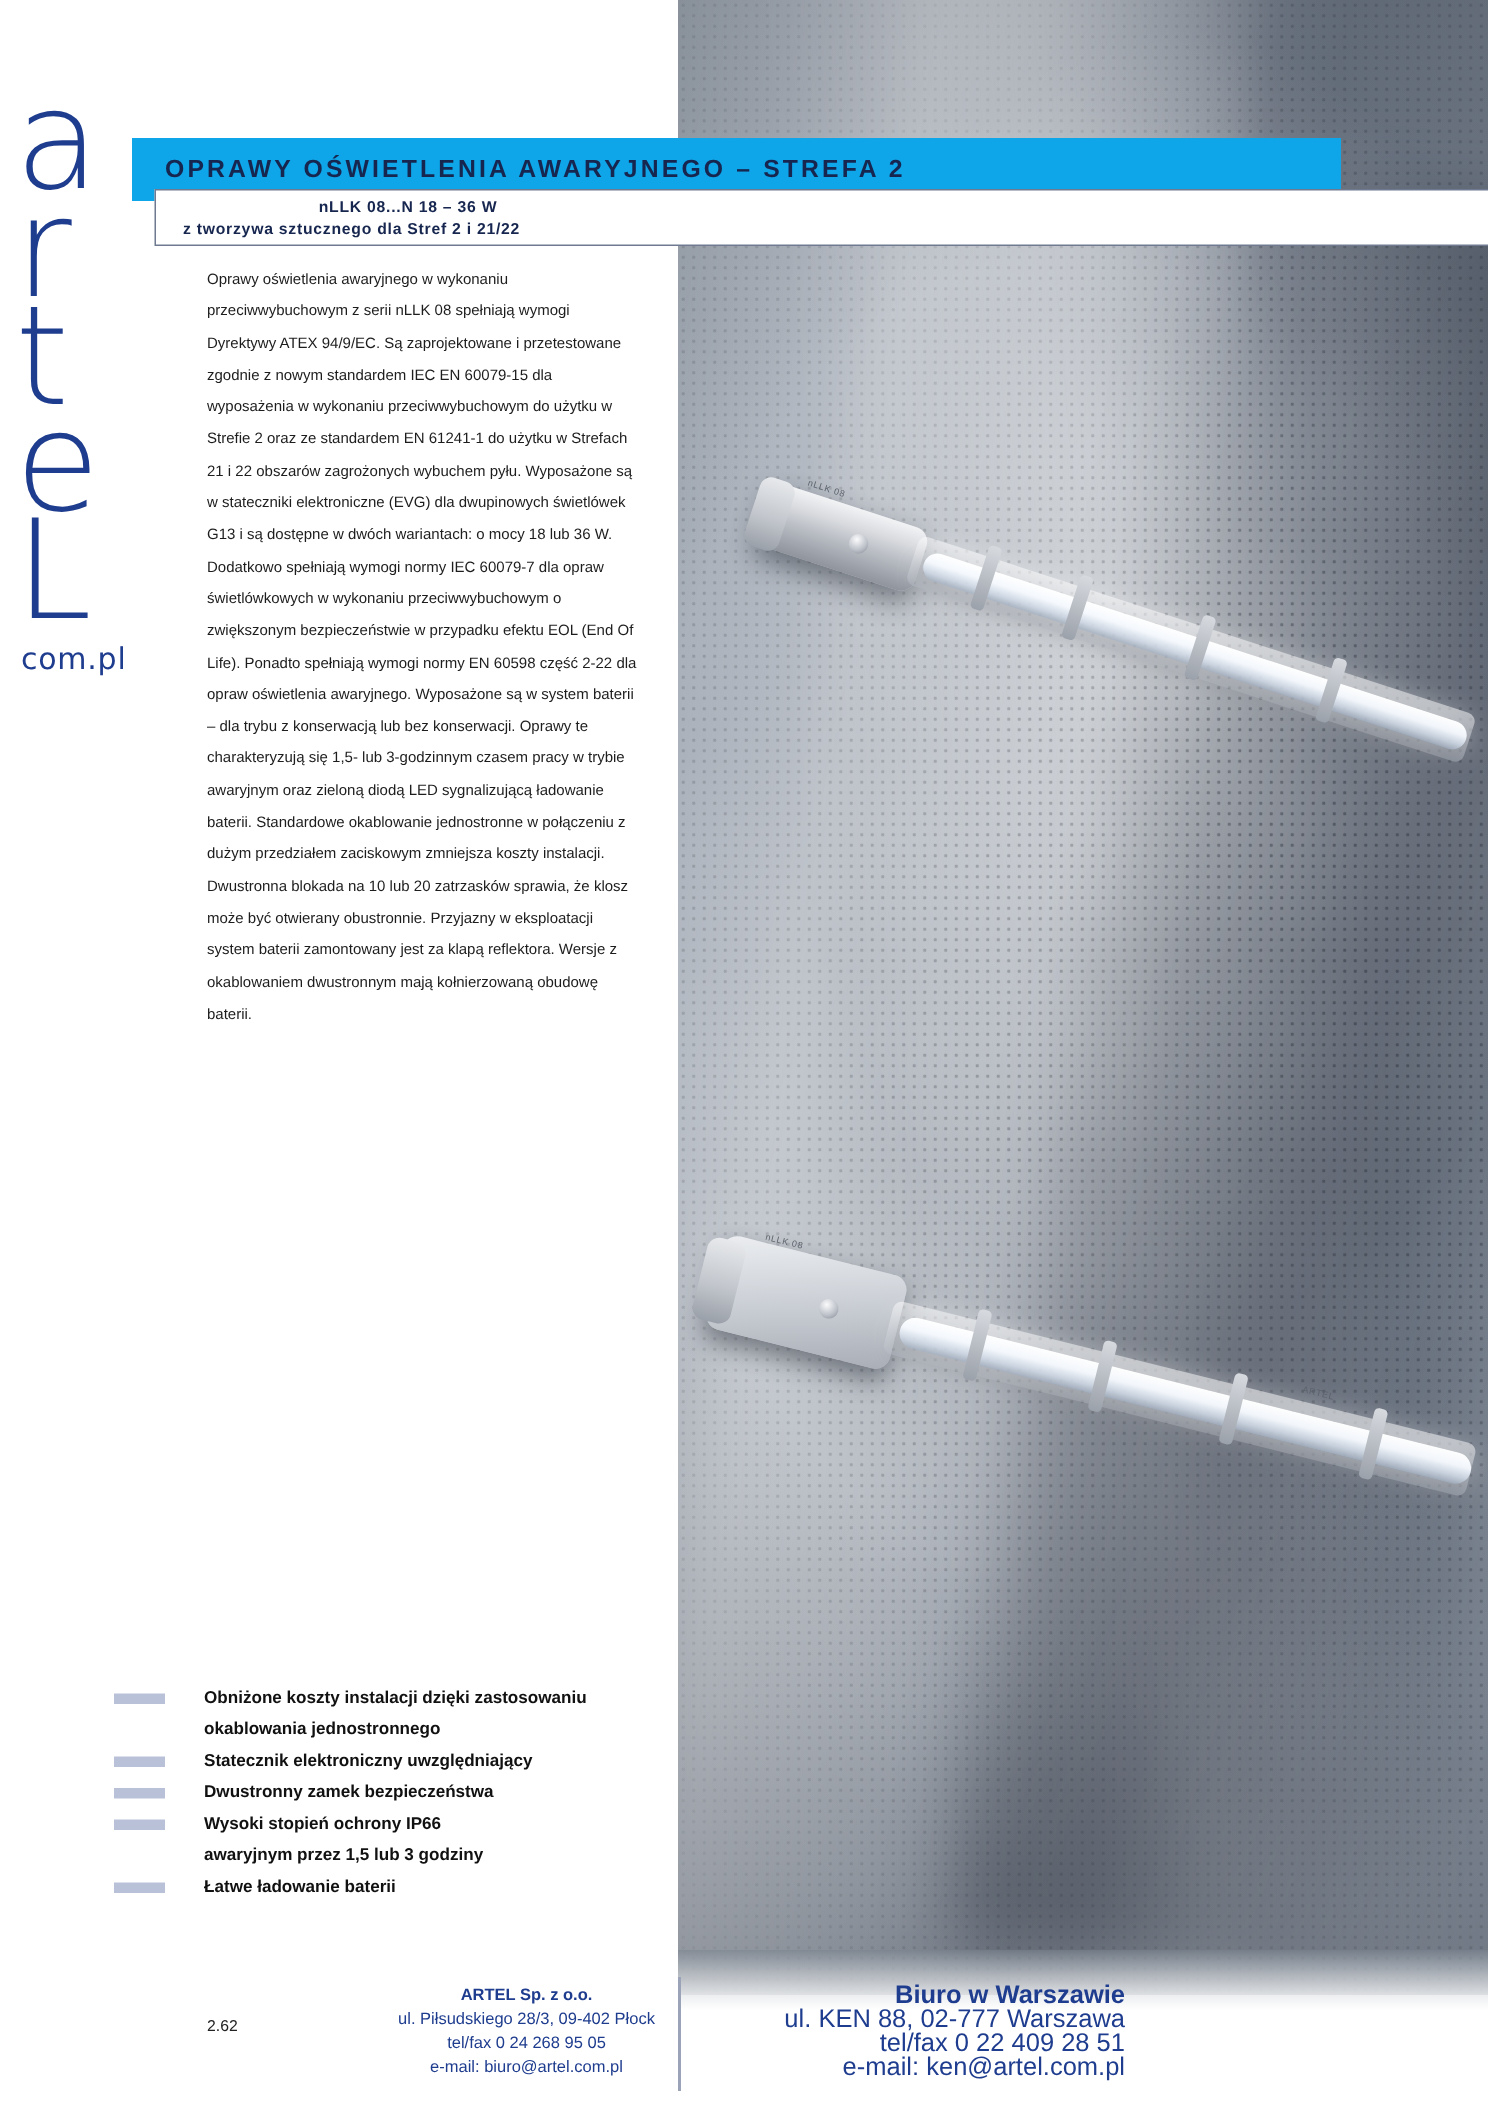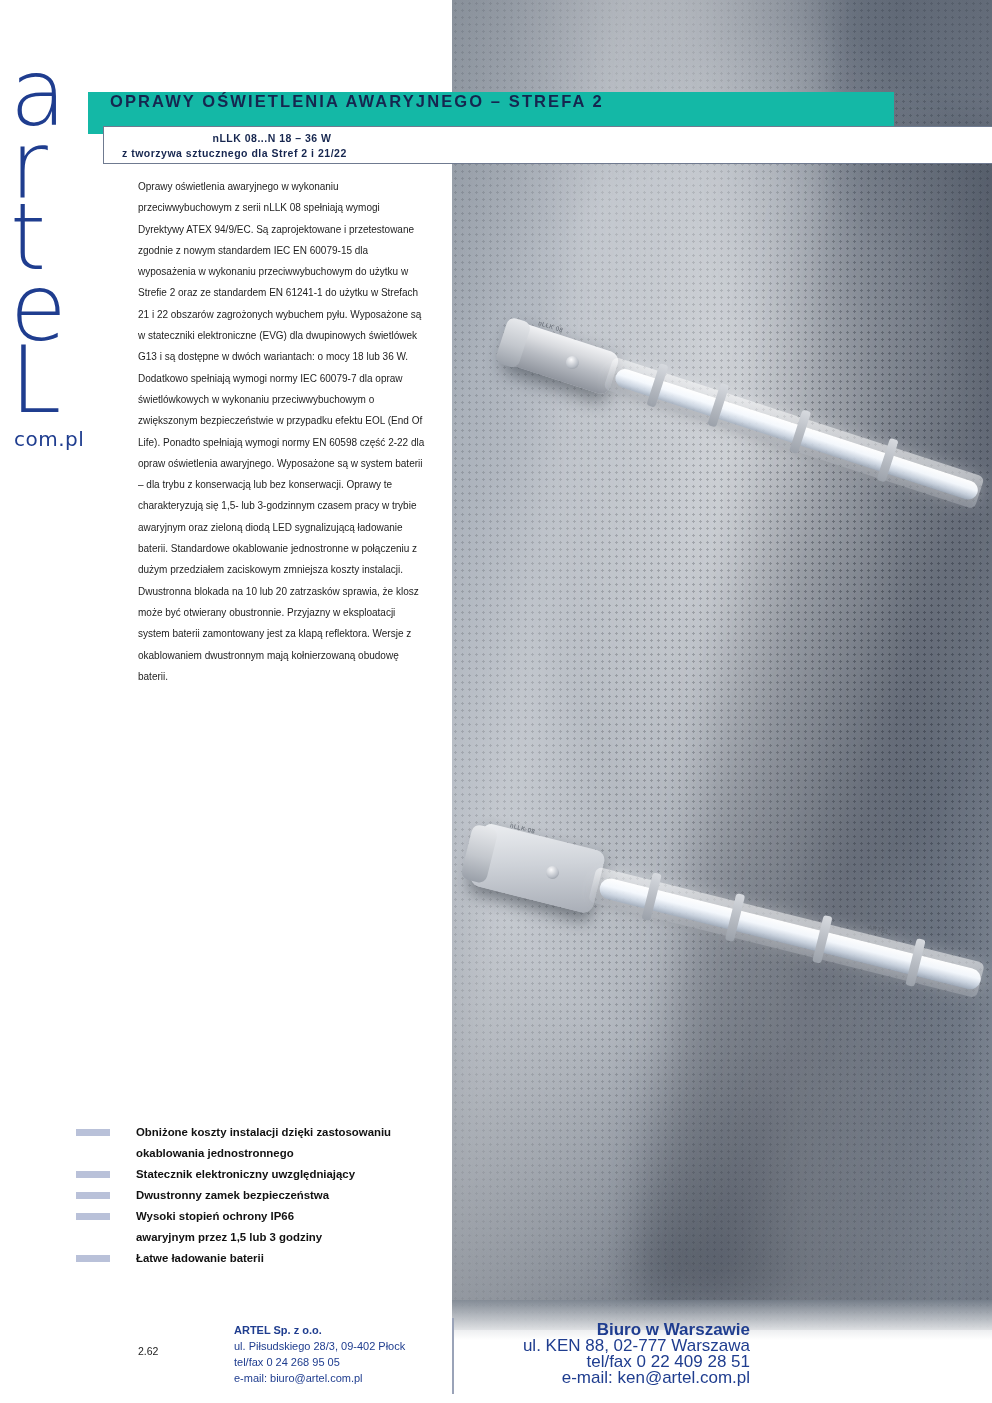--- a/index.html
+++ b/index.html
@@ -166,23 +166,23 @@
     letter-spacing: 0.5px;
   }
 
   
   .title-bar {
     position: absolute;
     left: 88px;
     top: 92px;
     width: 806px;
     height: 42px;
-    background: #14b8a6;
+    background: #0ea5e9;
     display: flex;
-    align-items: flex-start;
+    align-items: center;
   }
   .title-bar .title {
     font-size: 16.5px;
     font-weight: bold;
     letter-spacing: 2.1px;
     color: #16264f;
     padding-left: 22px;
     font-family: "Liberation Sans", sans-serif;
   }
   .subtitle-box {
@@ -252,24 +252,24 @@
   .page-number {
     position: absolute;
     left: 138px;
     top: 1345px;
     font-size: 10.5px;
     color: #222;
     text-align: center;
   }
   .footer-left {
     position: absolute;
-    left: 234px;
+    left: 246px;
     top: 1322px;
     width: 210px;
-    text-align: left;
+    text-align: center;
     color: #1f3d8f;
     font-size: 11px;
     line-height: 16px;
   }
   .footer-right {
     position: absolute;
     left: 520px;
     top: 1322px;
     width: 230px;
     text-align: right;

